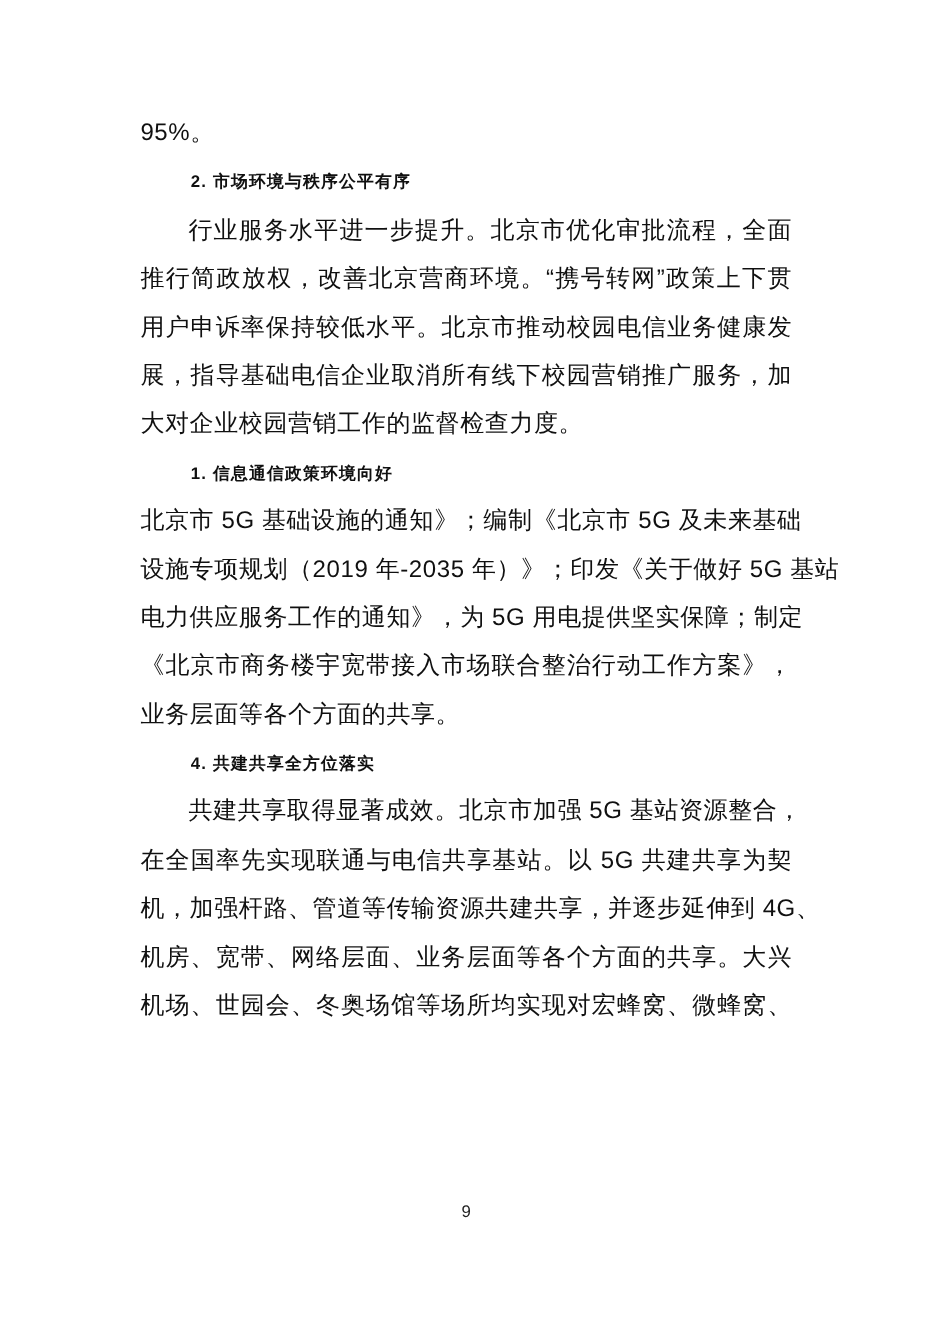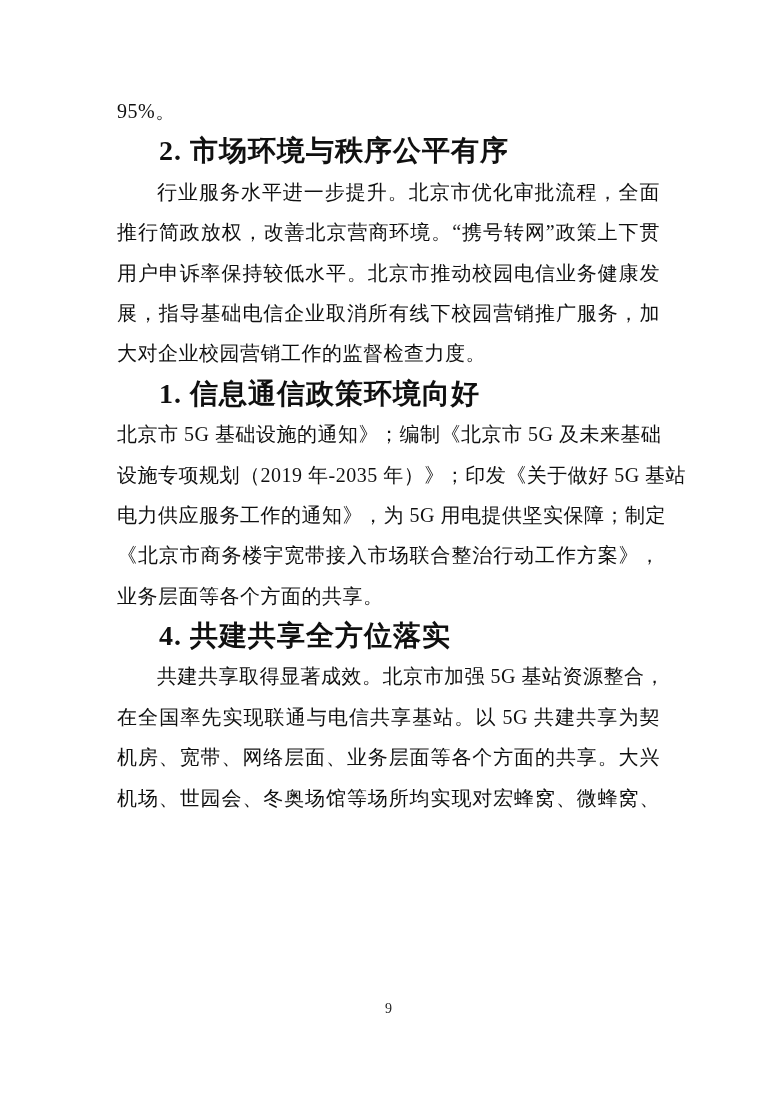--- a/index.html
+++ b/index.html
@@ -2,21 +2,21 @@
 <html><head>
 <meta charset="utf-8">
 <style>
   html, body { margin: 0; padding: 0; background: #ffffff; }
   .page {
     position: relative;
     width: 777px;
     height: 1078px;
     background: #ffffff;
     overflow: hidden;
-    font-family: Liberation Serif, serif;
+    font-family: Liberation Sans, sans-serif;
     color: #101010;
   }
   .text-flow {
     position: absolute;
     left: 117px;
     top: 91px;
     width: 543px;
   }
   .line {
     height: 40.4px;
@@ -29,21 +29,21 @@
     text-align: justify;
     text-align-last: justify;
   }
   .indent {
     text-indent: 2em;
   }
   .heading {
     font-weight: 700;
     margin: 0;
     padding-left: 42px;
-    font-size: 28px;
+    font-size: 14px;
     letter-spacing: 1px;
   }
   .footer {
     position: absolute;
     left: 0;
     top: 1000px;
     width: 100%;
     text-align: center;
     font-size: 14px;
     line-height: 18px;
@@ -71,19 +71,20 @@
     <div class="line just">北京市 5G 基础设施的通知》；编制《北京市 5G 及未来基础</div>
     <div class="line just">设施专项规划（2019 年-2035 年）》；印发《关于做好 5G 基站</div>
     <div class="line just">电力供应服务工作的通知》，为 5G 用电提供坚实保障；制定</div>
     <div class="line just">《北京市商务楼宇宽带接入市场联合整治行动工作方案》，</div>
     <div class="line">业务层面等各个方面的共享。</div>
 
     <h3 class="line heading">4. 共建共享全方位落实</h3>
 
     <div class="line just indent">共建共享取得显著成效。北京市加强 5G 基站资源整合，</div>
     <div class="line just">在全国率先实现联通与电信共享基站。以 5G 共建共享为契</div>
+    <div class="line just">机，加强杆路、管道等传输资源共建共享，并逐步延伸到 4G、</div>
     <div class="line just">机房、宽带、网络层面、业务层面等各个方面的共享。大兴</div>
     <div class="line just">机场、世园会、冬奥场馆等场所均实现对宏蜂窝、微蜂窝、</div>
 
   </div>
 
   <div class="footer">9</div>
 </div>
 
 </body></html>

